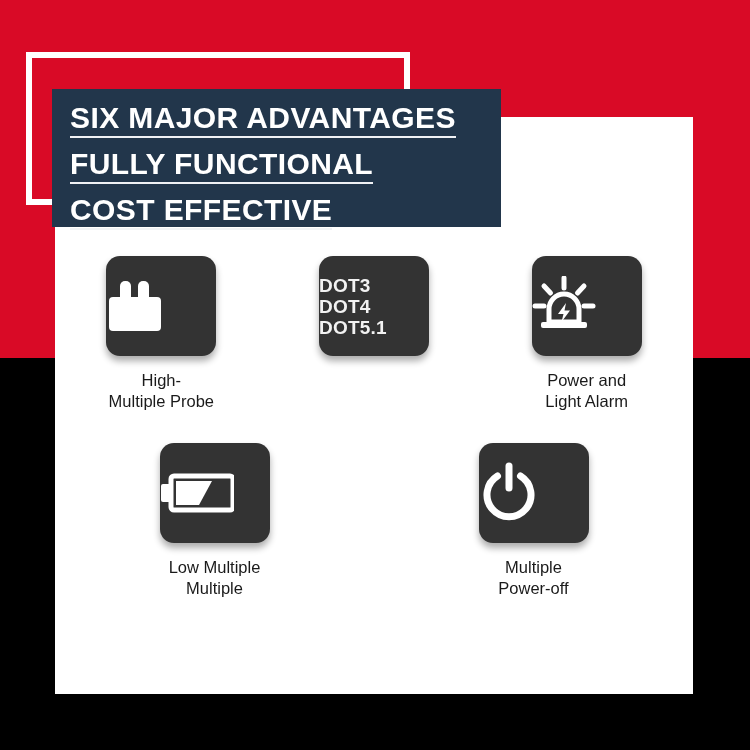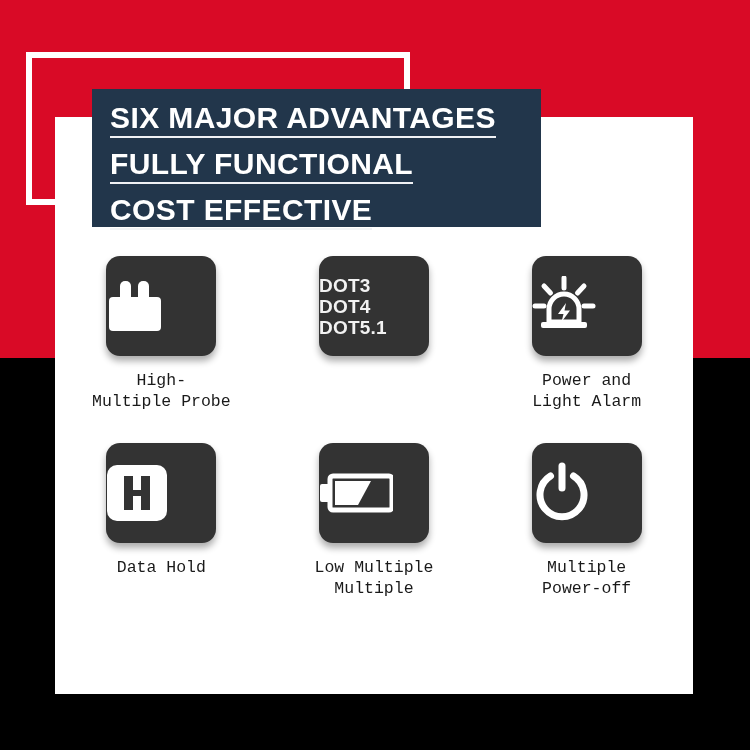--- a/index.html
+++ b/index.html
@@ -2,34 +2,34 @@
 <html><head>
 <meta charset="utf-8">
 <style>
   html,body{margin:0;padding:0;}
   body{width:750px;height:750px;background:#000;font-family:"Liberation Sans",sans-serif;overflow:hidden;}
   #poster{position:relative;width:750px;height:750px;background:#000;overflow:hidden;}
   .red-band{position:absolute;left:0;top:0;width:750px;height:358px;background:#d90a26;}
   .black-band{position:absolute;left:0;top:358px;width:750px;height:392px;background:#000;}
   .outline-frame{position:absolute;left:26px;top:52px;width:384px;height:153px;border:6px solid #fff;box-sizing:border-box;background:transparent;}
   .white-card{position:absolute;left:55px;top:117px;width:638px;height:577px;background:#fff;}
-  .title-panel{position:absolute;left:52px;top:89px;width:449px;height:138px;background:#22364b;box-sizing:border-box;padding:14px 0 0 18px;margin-left:40px;}
+  .title-panel{position:absolute;left:52px;top:89px;width:449px;height:138px;background:#22364b;box-sizing:border-box;padding:14px 0 0 18px;}
   .title-line{display:block;color:#fff;font-weight:bold;font-size:30px;line-height:30px;letter-spacing:0.4px;font-family:"Liberation Sans",sans-serif;
     margin:0 0 11px 0;border-bottom:2px solid #f0f2f5;padding-bottom:3px;width:-moz-fit-content;width:fit-content;white-space:nowrap;}
   .title-line:last-child{margin-bottom:0;}
   .grid{position:absolute;left:55px;top:256px;width:638px;}
   .grid-row{display:flex;justify-content:space-around;align-items:flex-start;}
   .grid-row.row2{margin-top:31px;}
   .feature{width:190px;display:flex;flex-direction:column;align-items:center;}
   .tile{width:110px;height:100px;border-radius:14px;background:#333333;
         box-shadow:0 5px 7px rgba(0,0,0,0.33);display:flex;align-items:center;justify-content:flex-start;position:relative;}
   .tile svg{display:block;}
   .dot-text{color:#f2f2f2;font-weight:bold;font-size:19px;line-height:21px;text-align:left;letter-spacing:0.2px;font-family:"Liberation Sans",sans-serif;}
   .caption{margin-top:14px;text-align:center;color:#1a1a1a;font-size:16.5px;line-height:21px;font-family:"Liberation Sans",sans-serif;}
-  .caption span{display:block;font-family:Liberation Mono, monospace;}
+  .caption span{display:block;}
 </style>
 </head>
 <body>
 
 <div id="poster">
 
   <div class="red-band"></div>
   <div class="black-band"></div>
 
   <div class="outline-frame"></div>
@@ -92,34 +92,20 @@
         <div class="caption">
           <span>Power and</span>
           <span>Light Alarm</span>
         </div>
       </div>
 
     </div>
 
     <div class="grid-row row2">
 
-      <div class="feature">
-        <div class="tile">
-          <span>
-            <svg width="62" height="58" viewBox="0 0 62 58" aria-hidden="true">
-              <rect x="1" y="1" width="60" height="56" rx="10" fill="#fff"></rect>
-              <path d="M18 12 h9 v14 h8 v-14 h9 v34 h-9 v-14 h-8 v14 h-9 Z" fill="#333333"></path>
-            </svg>
-          </span>
-        </div>
-        <div class="caption">
-          <span>Data Hold</span>
-          <span></span>
-        </div>
-      </div>
 
       <div class="feature">
         <div class="tile">
           <span>
             <svg width="74" height="44" viewBox="0 0 74 44" aria-hidden="true">
               <rect x="1" y="3" width="10" height="18" rx="2" fill="#fff" transform="translate(0,10)"></rect>
               <rect x="11" y="5" width="62" height="34" rx="3" fill="none" stroke="#fff" stroke-width="5"></rect>
               <path d="M16 10 H52 L39 34 H16 Z" fill="#fff"></path>
             </svg>
           </span>

